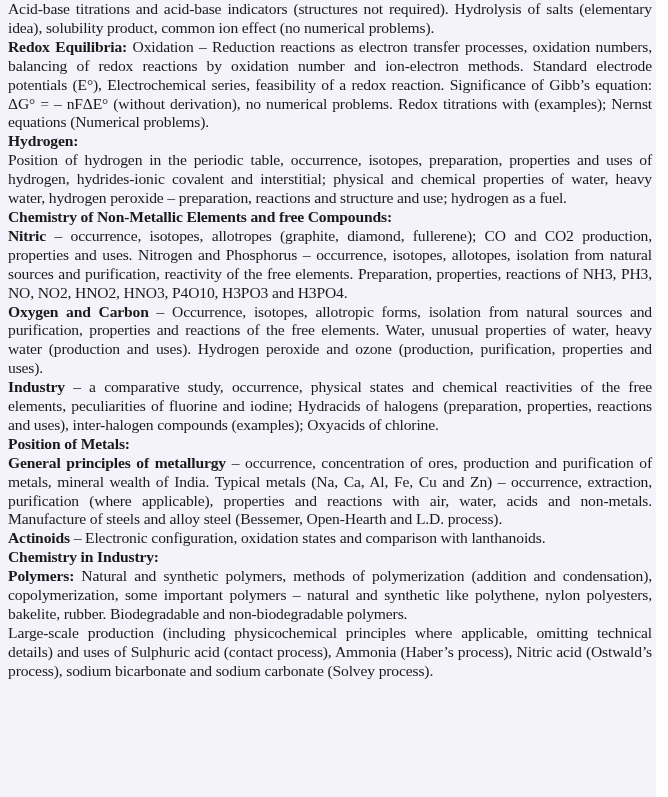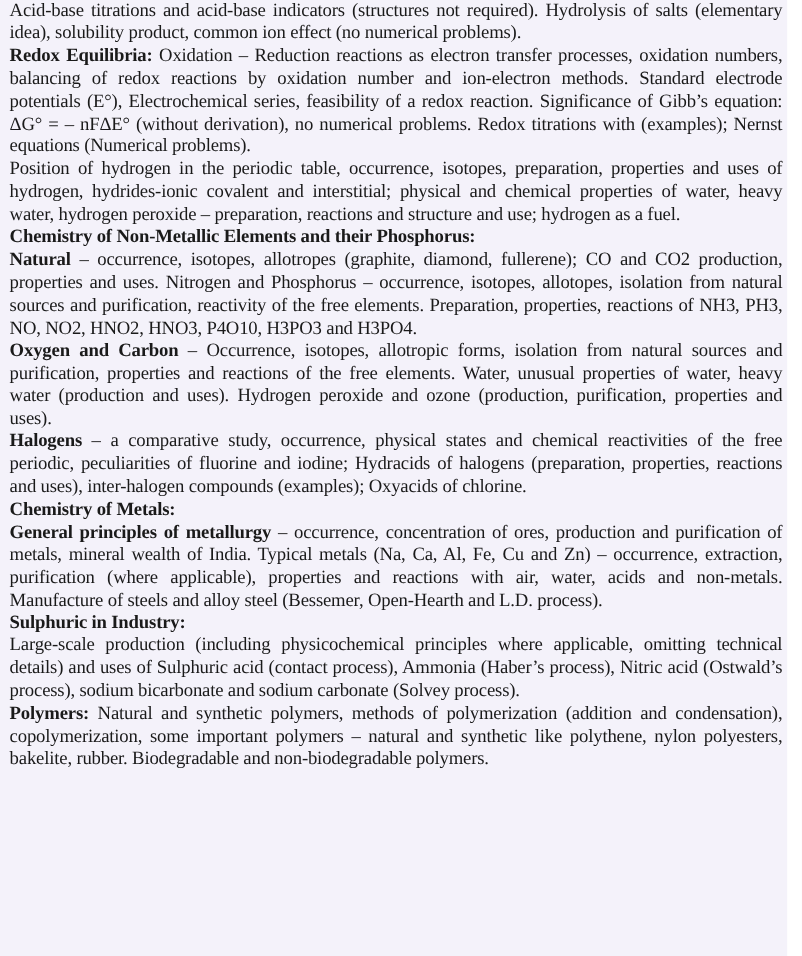--- a/index.html
+++ b/index.html
@@ -53,52 +53,56 @@
   <div class="content">
 
     <p class="para">
       <span class="lead"></span><span>Acid-base titrations and acid-base indicators (structures not required). Hydrolysis of salts (elementary idea), solubility product, common ion effect (no numerical problems).</span>
     </p>
 
     <p class="para">
       <span class="lead">Redox Equilibria:</span><span> Oxidation – Reduction reactions as electron transfer processes, oxidation numbers, balancing of redox reactions by oxidation number and ion-electron methods. Standard electrode potentials (E°), Electrochemical series, feasibility of a redox reaction. Significance of Gibb’s equation: ΔG° = – nFΔE° (without derivation), no numerical problems. Redox titrations with (examples); Nernst equations (Numerical problems).</span>
     </p>
 
+    <p class="heading">Hydrogen:</p>
 
     <p class="para">
       <span class="lead"></span><span>Position of hydrogen in the periodic table, occurrence, isotopes, preparation, properties and uses of hydrogen, hydrides-ionic covalent and interstitial; physical and chemical properties of water, heavy water, hydrogen peroxide – preparation, reactions and structure and use; hydrogen as a fuel.</span>
     </p>
 
-    <p class="heading">Chemistry of Non-Metallic Elements and their Phosphorus:</p>
+    <p class="heading">Chemistry of Non-Metallic Elements and free Compounds:</p>
 
     <p class="para">
-      <span class="lead">Natural</span><span> – occurrence, isotopes, allotropes (graphite, diamond, fullerene); CO and CO2 production, properties and uses. Nitrogen and Phosphorus – occurrence, isotopes, allotopes, isolation from natural sources and purification, reactivity of the free elements. Preparation, properties, reactions of NH3, PH3, NO, NO2, HNO2, HNO3, P4O10, H3PO3 and H3PO4.</span>
+      <span class="lead">Nitric</span><span> – occurrence, isotopes, allotropes (graphite, diamond, fullerene); CO and CO2 production, properties and uses. Nitrogen and Phosphorus – occurrence, isotopes, allotopes, isolation from natural sources and purification, reactivity of the free elements. Preparation, properties, reactions of NH3, PH3, NO, NO2, HNO2, HNO3, P4O10, H3PO3 and H3PO4.</span>
     </p>
 
     <p class="para">
       <span class="lead">Oxygen and Carbon</span><span> – Occurrence, isotopes, allotropic forms, isolation from natural sources and purification, properties and reactions of the free elements. Water, unusual properties of water, heavy water (production and uses). Hydrogen peroxide and ozone (production, purification, properties and uses).</span>
     </p>
 
     <p class="para">
-      <span class="lead">Halogens</span><span> – a comparative study, occurrence, physical states and chemical reactivities of the free periodic, peculiarities of fluorine and iodine; Hydracids of halogens (preparation, properties, reactions and uses), inter-halogen compounds (examples); Oxyacids of chlorine.</span>
+      <span class="lead">Industry</span><span> – a comparative study, occurrence, physical states and chemical reactivities of the free elements, peculiarities of fluorine and iodine; Hydracids of halogens (preparation, properties, reactions and uses), inter-halogen compounds (examples); Oxyacids of chlorine.</span>
     </p>
 
-    <p class="heading">Chemistry of Metals:</p>
+    <p class="heading">Position of Metals:</p>
 
     <p class="para">
       <span class="lead">General principles of metallurgy</span><span> – occurrence, concentration of ores, production and purification of metals, mineral wealth of India. Typical metals (Na, Ca, Al, Fe, Cu and Zn) – occurrence, extraction, purification (where applicable), properties and reactions with air, water, acids and non-metals. Manufacture of steels and alloy steel (Bessemer, Open-Hearth and L.D. process).</span>
     </p>
 
 
 
+    <p class="para">
+      <span class="lead">Actinoids</span><span> – Electronic configuration, oxidation states and comparison with lanthanoids.</span>
+    </p>
 
-    <p class="heading">Sulphuric in Industry:</p>
+    <p class="heading">Chemistry in Industry:</p>
+
+    <p class="para">
+      <span class="lead">Polymers:</span><span> Natural and synthetic polymers, methods of polymerization (addition and condensation), copolymerization, some important polymers – natural and synthetic like polythene, nylon polyesters, bakelite, rubber. Biodegradable and non-biodegradable polymers.</span>
+    </p>
 
     <p class="para">
       <span class="lead"></span><span>Large-scale production (including physicochemical principles where applicable, omitting technical details) and uses of Sulphuric acid (contact process), Ammonia (Haber’s process), Nitric acid (Ostwald’s process), sodium bicarbonate and sodium carbonate (Solvey process).</span>
-    </p>
-
-    <p class="para">
-      <span class="lead">Polymers:</span><span> Natural and synthetic polymers, methods of polymerization (addition and condensation), copolymerization, some important polymers – natural and synthetic like polythene, nylon polyesters, bakelite, rubber. Biodegradable and non-biodegradable polymers.</span>
     </p>
 
   </div>
 </div>
 
 </body></html>

